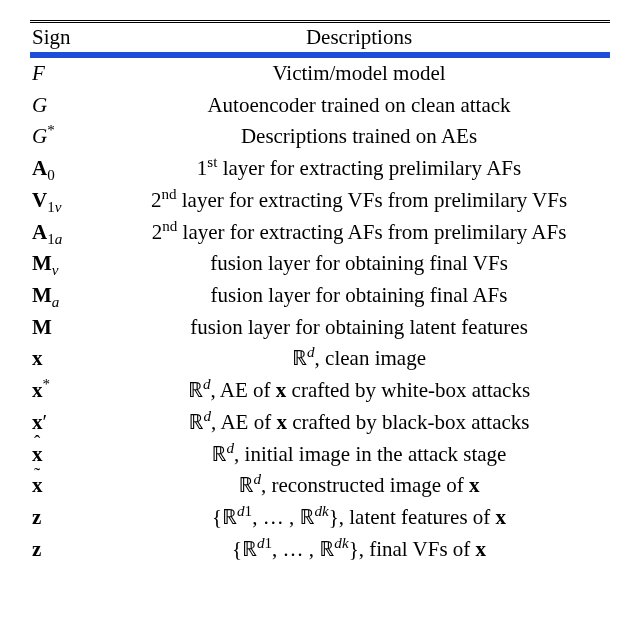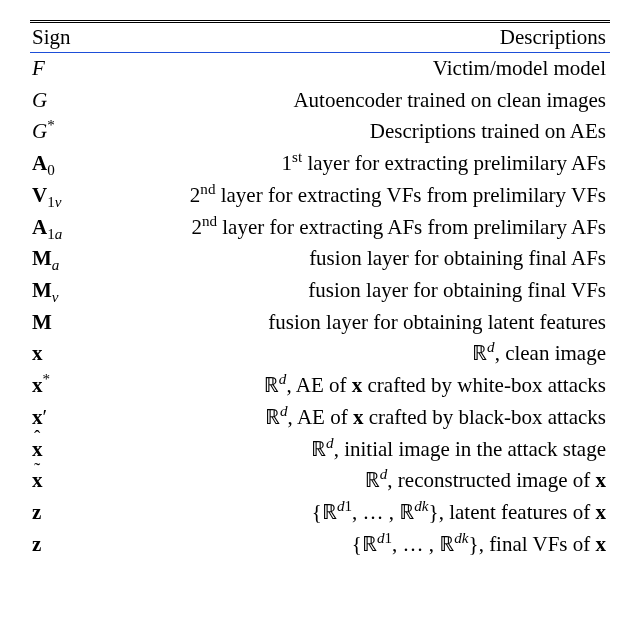--- a/index.html
+++ b/index.html
@@ -10,30 +10,30 @@
       background: #fff;
       color: #000;
       width: 640px;
       box-sizing: border-box;
     }
     .tbl {
       border-collapse: collapse;
       width: 100%;
     }
     .dbl-top { border-top: 3px double #000; }
-    .hdr-bottom { border-bottom: 1px solid #1d4ed8; }
+    .hdr-bottom { border-bottom: 6px solid #1d4ed8; }
     .col-sign {
       width: 70px;
       text-align: left;
       vertical-align: baseline;
       white-space: nowrap;
       padding: 2px 4px 2px 2px;
     }
     .col-desc {
-      text-align: right;
+      text-align: center;
       vertical-align: baseline;
       padding: 2px 4px 2px 6px;
     }
     th {
       font-weight: normal;
       text-align: left;
       padding: 4px 4px 4px 2px;
     }
     th.col-desc { padding-left: 6px; }
     .cal { font-family: "Brush Script MT", "Segoe Script", cursive; font-style: italic;}
@@ -76,45 +76,45 @@
       <th class="col-desc hdr-bottom">Descriptions</th>
     </tr>
   </thead>
   <tbody>
   <tr class="body">
         <td class="col-sign"><span class="cal">F</span></td>
         <td class="col-desc">Victim/model model</td>
       </tr>
       <tr class="body">
         <td class="col-sign"><span class="cal">G</span></td>
-        <td class="col-desc">Autoencoder trained on clean images</td>
+        <td class="col-desc">Autoencoder trained on clean attack</td>
       </tr>
       <tr class="body">
         <td class="col-sign"><span class="cal">G</span><sup>*</sup></td>
         <td class="col-desc">Descriptions trained on AEs</td>
       </tr>
       <tr class="body">
         <td class="col-sign"><span class="bf">A</span><sub>0</sub></td>
         <td class="col-desc">1<sup>st</sup> layer for extracting prelimilary AFs</td>
       </tr>
       <tr class="body">
         <td class="col-sign"><span class="bf">V</span><sub>1<i>v</i></sub></td>
         <td class="col-desc">2<sup>nd</sup> layer for extracting VFs from prelimilary VFs</td>
       </tr>
       <tr class="body">
         <td class="col-sign"><span class="bf">A</span><sub>1<i>a</i></sub></td>
         <td class="col-desc">2<sup>nd</sup> layer for extracting AFs from prelimilary AFs</td>
       </tr>
       <tr class="body">
+        <td class="col-sign"><span class="bf">M</span><sub><i>v</i></sub></td>
+        <td class="col-desc">fusion layer for obtaining final VFs</td>
+      </tr>
+      <tr class="body">
         <td class="col-sign"><span class="bf">M</span><sub><i>a</i></sub></td>
         <td class="col-desc">fusion layer for obtaining final AFs</td>
-      </tr>
-      <tr class="body">
-        <td class="col-sign"><span class="bf">M</span><sub><i>v</i></sub></td>
-        <td class="col-desc">fusion layer for obtaining final VFs</td>
       </tr>
       <tr class="body">
         <td class="col-sign"><span class="bf">M</span></td>
         <td class="col-desc">fusion layer for obtaining latent features</td>
       </tr>
       <tr class="body">
         <td class="col-sign"><span class="bf">x</span></td>
         <td class="col-desc">ℝ<sup><i>d</i></sup>, clean image</td>
       </tr>
       <tr class="body">

